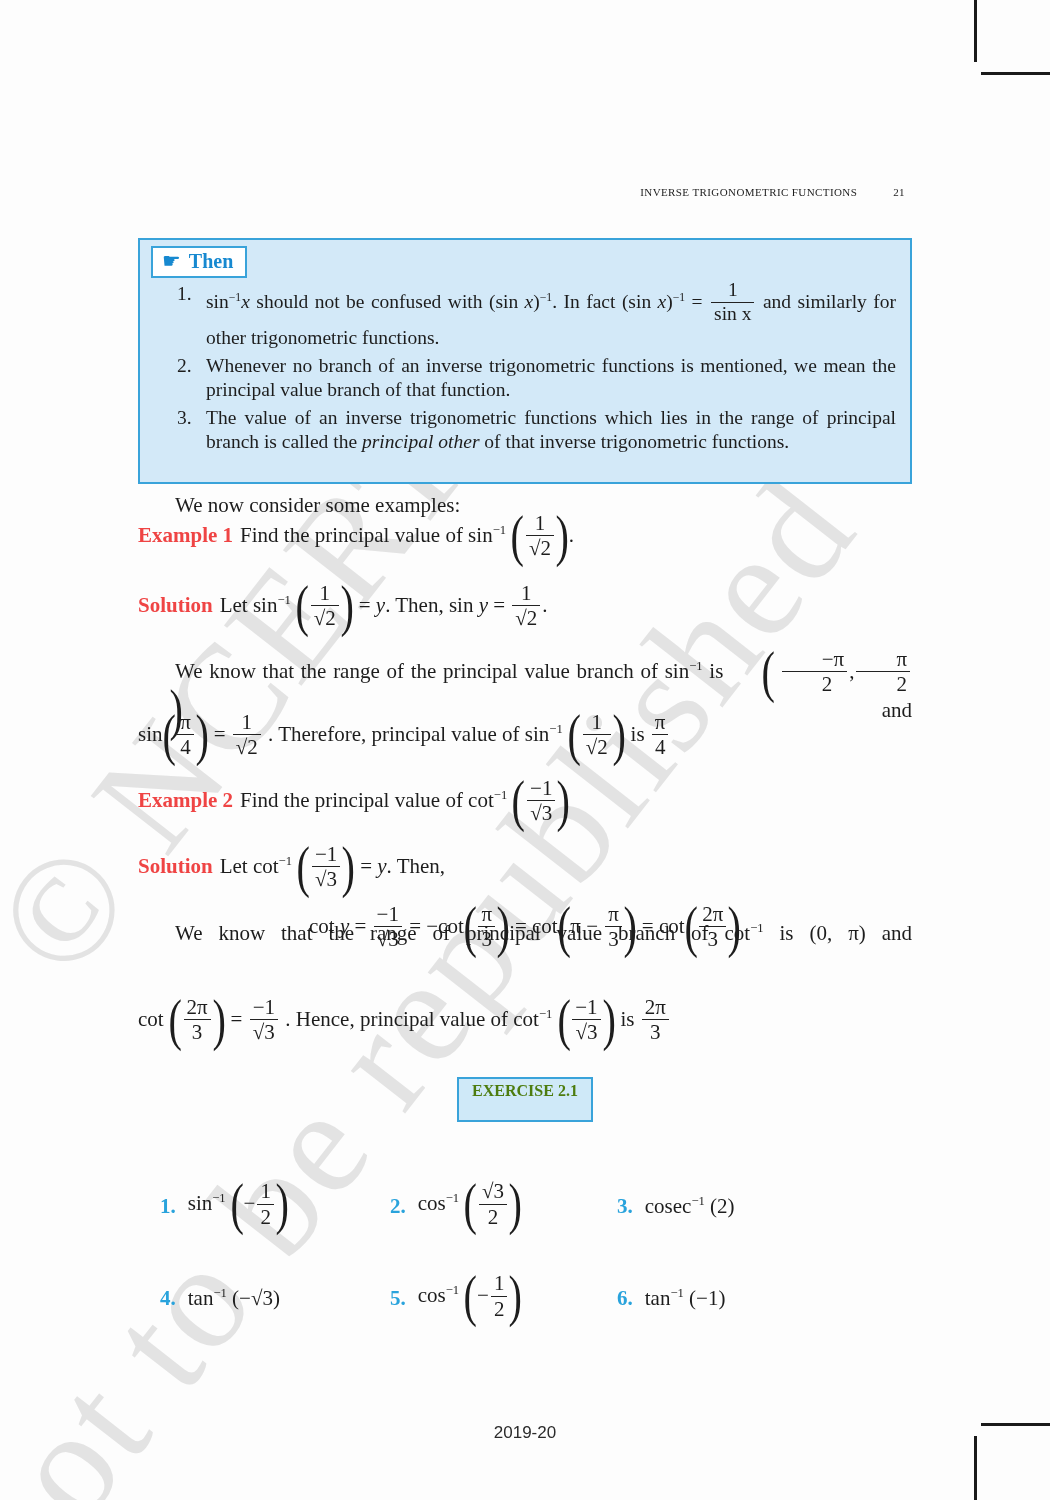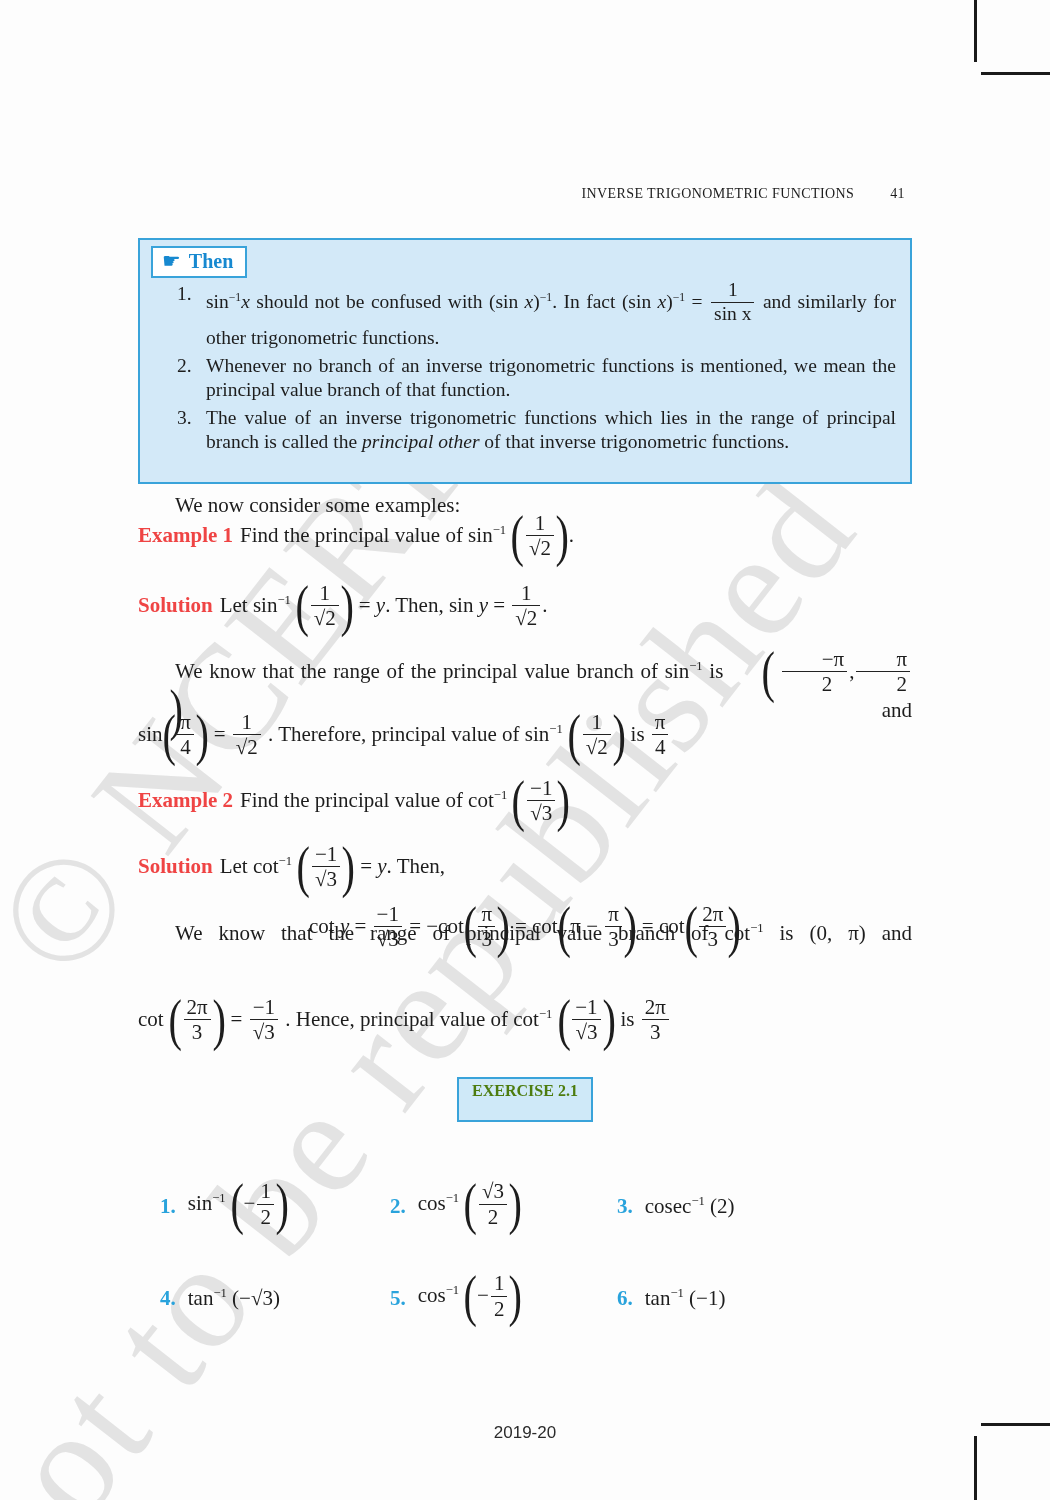--- a/index.html
+++ b/index.html
@@ -9,21 +9,21 @@
   
   .wm{position:absolute;white-space:nowrap;color:#e3e3e3;
       font-family:"Liberation Serif",serif;font-size:150px;letter-spacing:4px;
       transform:rotate(-52deg);transform-origin:left bottom;z-index:0;}
   .wm1{left:95px;top:835px;}
   .wm2{left:60px;top:1440px;}
   
   .mark{position:absolute;background:#1a1a1a;z-index:3;}
   
   .hdr{position:absolute;top:186px;right:145px;display:flex;gap:36px;
-       font-size:14px;letter-spacing:.4px;z-index:2;}
+       font-size:11px;letter-spacing:.4px;z-index:2;}
   
   .line{position:absolute;left:138px;width:774px;font-size:21px;line-height:1.3;z-index:2;}
   .indent{text-indent:37px;}
   .jlast{text-align:justify;text-align-last:justify;}
   .center{text-align:center;}
   .lbl{color:#ef4444;font-weight:bold;margin-right:7px;}
   .it{font-style:italic;}
   sup.msup{font-size:.6em;vertical-align:super;line-height:0;}
   
   .frac{display:inline-block;vertical-align:middle;text-align:center;
@@ -62,21 +62,21 @@
   <div class="wm wm1">© NCERT</div>
   <div class="wm wm2">not to be republished</div>
 
   <div class="mark" style="left:974px;top:0;width:3px;height:62px;"></div>
   <div class="mark" style="left:981px;top:72px;width:69px;height:3px;"></div>
   <div class="mark" style="left:981px;top:1423px;width:69px;height:3px;"></div>
   <div class="mark" style="left:974px;top:1436px;width:3px;height:64px;"></div>
 
   <div class="hdr">
     <span>INVERSE TRIGONOMETRIC FUNCTIONS</span>
-    <span>41</span>
+    <span>21</span>
   </div>
 
   <div class="note">
     <div class="note-tab">
       <span class="hand">☛</span>
       <span>Then</span>
     </div>
     <div class="note-item">
       <span class="note-num">1.</span>
       <div class="note-txt"><span>sin</span><sup class="msup">−1</sup><span class="it">x</span><span> should not be confused with (sin </span><span class="it">x</span><span>)</span><sup class="msup">−1</sup><span>. In fact (sin </span><span class="it">x</span><span>)</span><sup class="msup">−1</sup><span> = </span><span class="frac"><span class="fnum">1</span><span class="fden">sin x</span></span><span> and similarly for other trigonometric functions.</span></div>

